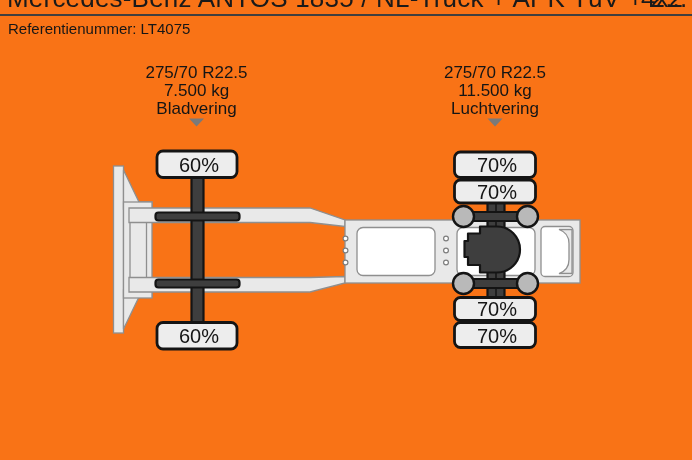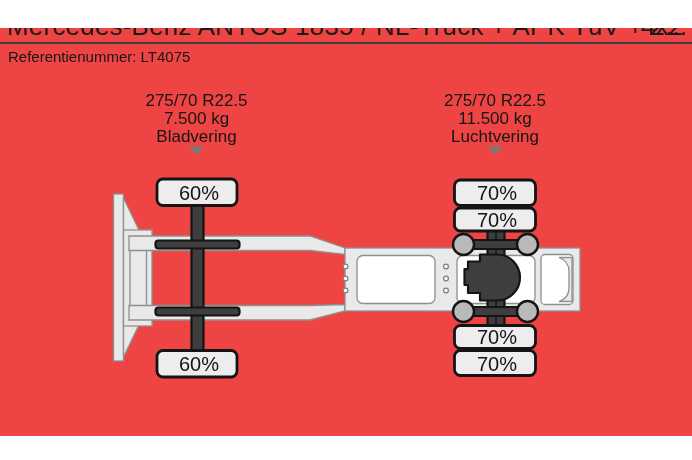--- a/index.html
+++ b/index.html
@@ -1,17 +1,17 @@
 <!DOCTYPE html>
 <html><head>
 <meta charset="utf-8">
 <style>
   html,body{margin:0;padding:0;background:#fff;}
   body{font-family:"Liberation Sans","DejaVu Sans",sans-serif;}
-  .stage{position:relative;width:692px;height:408px;background:#ef4444;overflow:hidden;margin-top:28px;}
+  .stage{position:relative;width:692px;height:460px;background:#f97316;overflow:hidden;}
   .title-row{position:absolute;top:0;left:0;width:692px;height:13px;overflow:hidden;z-index:5;}
   .title-frag{position:absolute;left:7px;top:-17px;font-size:26px;line-height:30px;white-space:nowrap;color:#1a1a1a;letter-spacing:.2px;}
   .config-frag{position:absolute;right:9px;top:-17px;font-size:26px;line-height:30px;white-space:nowrap;color:#1a1a1a;}
   .rule{position:absolute;top:14px;left:0;width:692px;height:0;border-top:2px solid #3f3f3f;z-index:4;}
   .reference{position:absolute;top:21px;left:8px;font-size:15px;line-height:16px;color:#161616;z-index:5;}
   svg{position:absolute;top:0;left:0;}
   svg text{font-family:"Liberation Sans","DejaVu Sans",sans-serif;fill:#151515;}
   .axle-label{font-size:17px;text-anchor:middle;}
   .tyre-label{font-size:20px;text-anchor:middle;}
   .frame{fill:#e9e9e9;stroke:#8f8f8f;stroke-width:1.3;}

